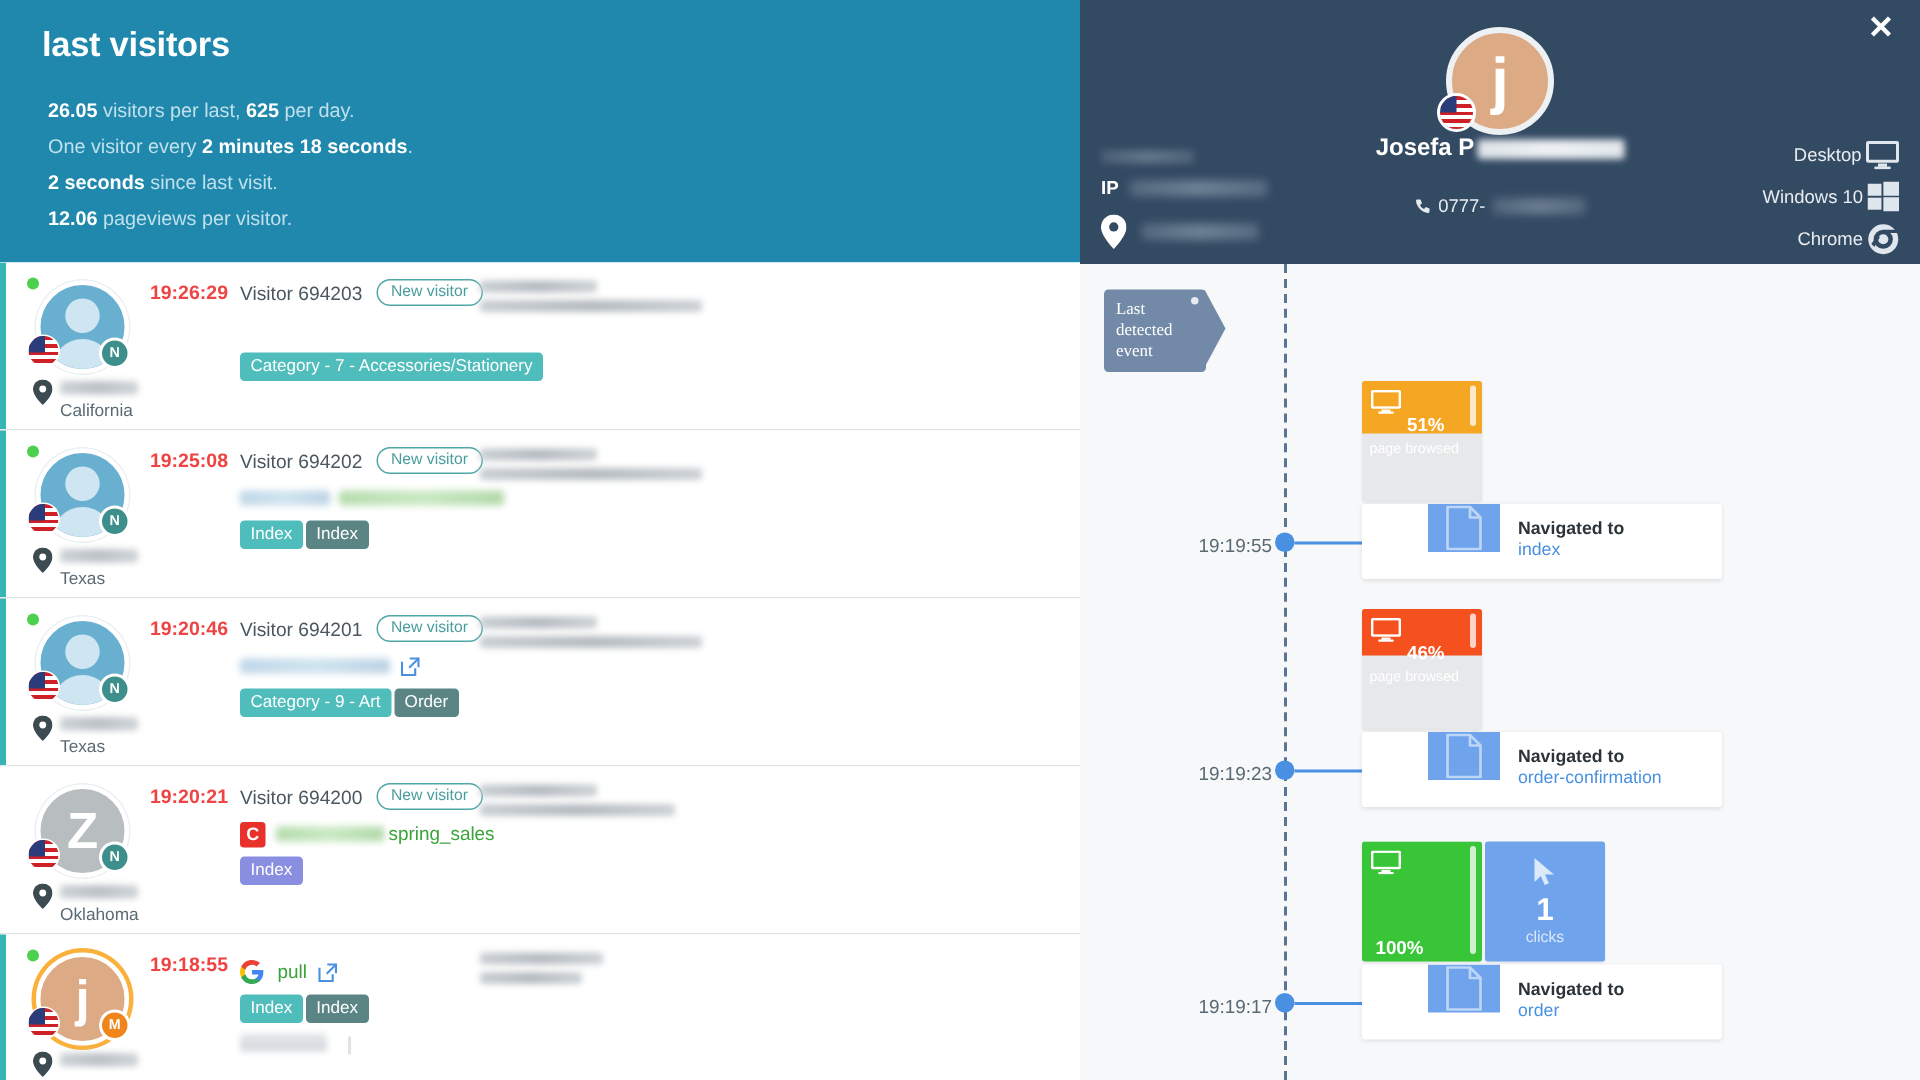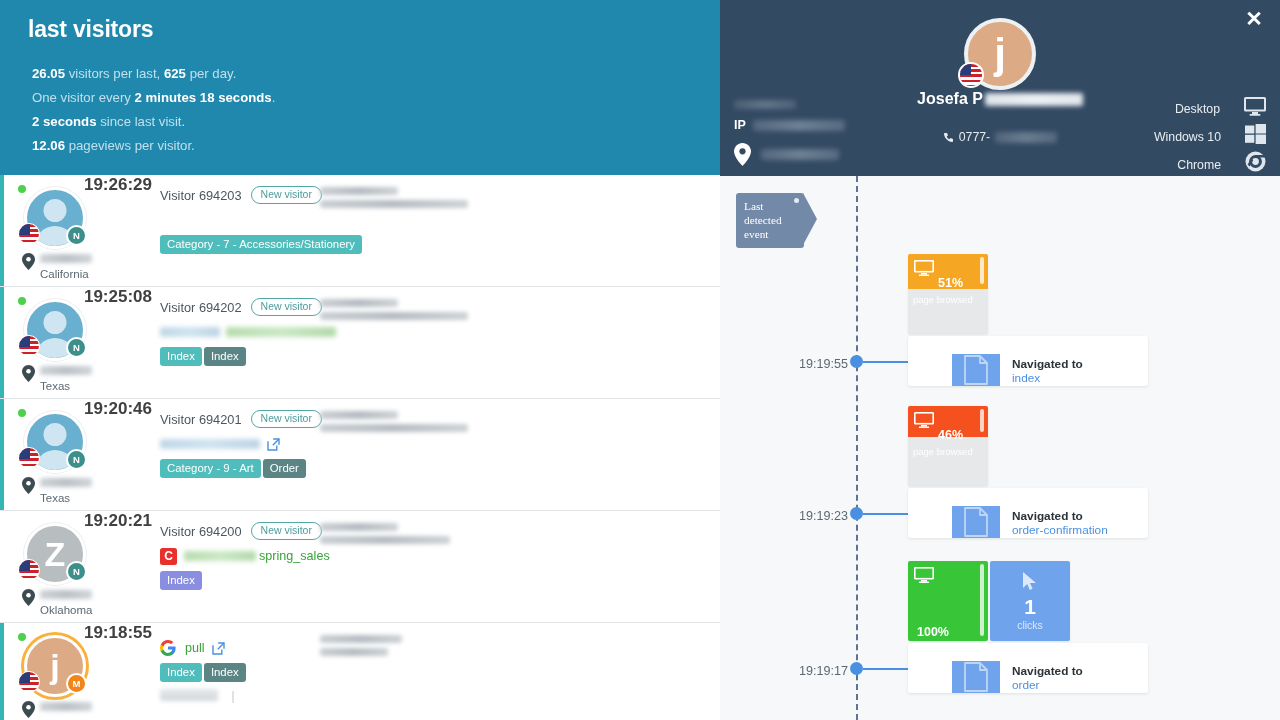--- a/index.html
+++ b/index.html
@@ -76,22 +76,22 @@
   .v-loc { position: absolute; left: 12px; top: 72px; display: flex; align-items: flex-start; }
   .pin-ico { width: 13px; height: 17px; margin-right: 5px; flex: none; }
   .loc-lines { line-height: 14px; }
   .blur-city {
     display: block; width: 52px; height: 9px; border-radius: 2px; margin-top: 1px; margin-bottom: 3px;
     background: linear-gradient(90deg,#c6cbd0,#aeb5bb,#c9ced3); filter: blur(2.2px); opacity: .85;
   }
   .loc-state { font-size: 11.5px; color: #5b6a72; }
 
   .v-time {
-    position: absolute; left: 80px; top: 0; width: 72px; text-align: right;
-    font-size: 17px; font-weight: bold; color: #404040;
+    position: absolute; left: 80px; top: 12px; width: 72px; text-align: right;
+    font-size: 13px; font-weight: bold; color: #ef4444;
   }
   .v-main { position: absolute; left: 160px; top: 10px; right: 6px; }
   .v-line1 { display: flex; align-items: center; height: 20px; }
   .v-name { font-size: 12.8px; color: #4a575e; }
   .pill-new {
     margin-left: 9px; border: 1px solid #4fa8a6; color: #4a9e9c; border-radius: 11px;
     font-size: 10.5px; padding: 2px 9px 3px 9px; line-height: 11px; background: #fff;
   }
   .blur-name { display:inline-block; width: 72px; height: 10px; border-radius: 2px; margin-left: 6px;
     background: linear-gradient(90deg,#c2c8ce,#b0b7bd,#c8ced3); filter: blur(2.4px); }
@@ -155,21 +155,21 @@
   .prof-isp-blur { width: 62px; height: 9px; border-radius: 2px; margin-bottom: 9px;
     background: linear-gradient(90deg,#4b5f75,#637689,#4e6278); filter: blur(2.6px); }
   .prof-ip-row { display:flex; align-items:center; gap: 7px; margin-bottom: 11px; }
   .prof-ip-label { font-size: 12.5px; font-weight: bold; color:#fff; }
   .prof-ip-blur { width: 92px; height: 11px; border-radius:2px;
     background: linear-gradient(90deg,#54687e,#6e8194,#576b81); filter: blur(2.8px); }
   .prof-geo-row { display:flex; align-items:center; gap: 10px; }
   .prof-geo-blur { width: 78px; height: 11px; border-radius:2px;
     background: linear-gradient(90deg,#54687e,#6e8194,#576b81); filter: blur(2.8px); }
   .prof-right { position: absolute; right: 14px; top: 90px; text-align: right; }
-  .dev-row { display:flex; align-items:flex-end; justify-content:flex-end; gap: 24px; height: 26px; margin-bottom: 2px; }
+  .dev-row { display:flex; align-items:center; justify-content:flex-end; gap: 3px; height: 26px; margin-bottom: 2px; }
   .dev-label { font-size: 12.3px; color: #e9edf1; }
 
   
   .timeline { position: relative; height: 544px; background: #f6f8fa; }
   .tl-axis { position: absolute; left: 136px; top: 0; bottom: 0; width: 0;
     border-left: 2px dashed #5a7494; }
   .tag-lastevent {
     position: absolute; left: 16px; top: 17px; width: 68px; min-height: 48px;
     background: #7389a8; color: #fff; font-size: 11.3px; line-height: 14px;
     padding: 6px 8px 7px 8px; border-radius: 3px; font-family: Liberation Serif, serif;
@@ -200,21 +200,21 @@
   .clicks-card {
     position: absolute; width: 80px; height: 80px; background: #6fa3ec; border-radius: 2px;
     box-shadow: 0 1px 2px rgba(0,0,0,.08);
     display: flex; flex-direction: column; align-items: center; justify-content: center;
   }
   .clicks-num { font-size: 21px; font-weight: bold; color: #fff; line-height: 24px; }
   .clicks-lbl { font-size: 10.5px; color: #dbe8fb; }
 
   .nav-card {
     position: absolute; height: 50px; width: 240px; background: #fff; border-radius: 2px;
-    box-shadow: 0 1px 3px rgba(0,0,0,.10); display: flex; align-items: flex-end; overflow: hidden; padding-left: 44px;
+    box-shadow: 0 1px 3px rgba(0,0,0,.10); display: flex; align-items: flex-start; overflow: hidden; padding-left: 44px;
   }
   .nav-ico-box { width: 48px; background: #6fa3ec; display:flex; align-items:center; justify-content:center; flex:none; }
   .nav-body { padding: 9px 0 0 12px; }
   .nav-title { font-size: 11.8px; font-weight: bold; color: #2b3338; line-height: 14px; }
   .nav-link { font-size: 11.8px; color: #4a90e2; line-height: 15px; }
 </style>
 </head>
 <body>
 
 <div class="app">

